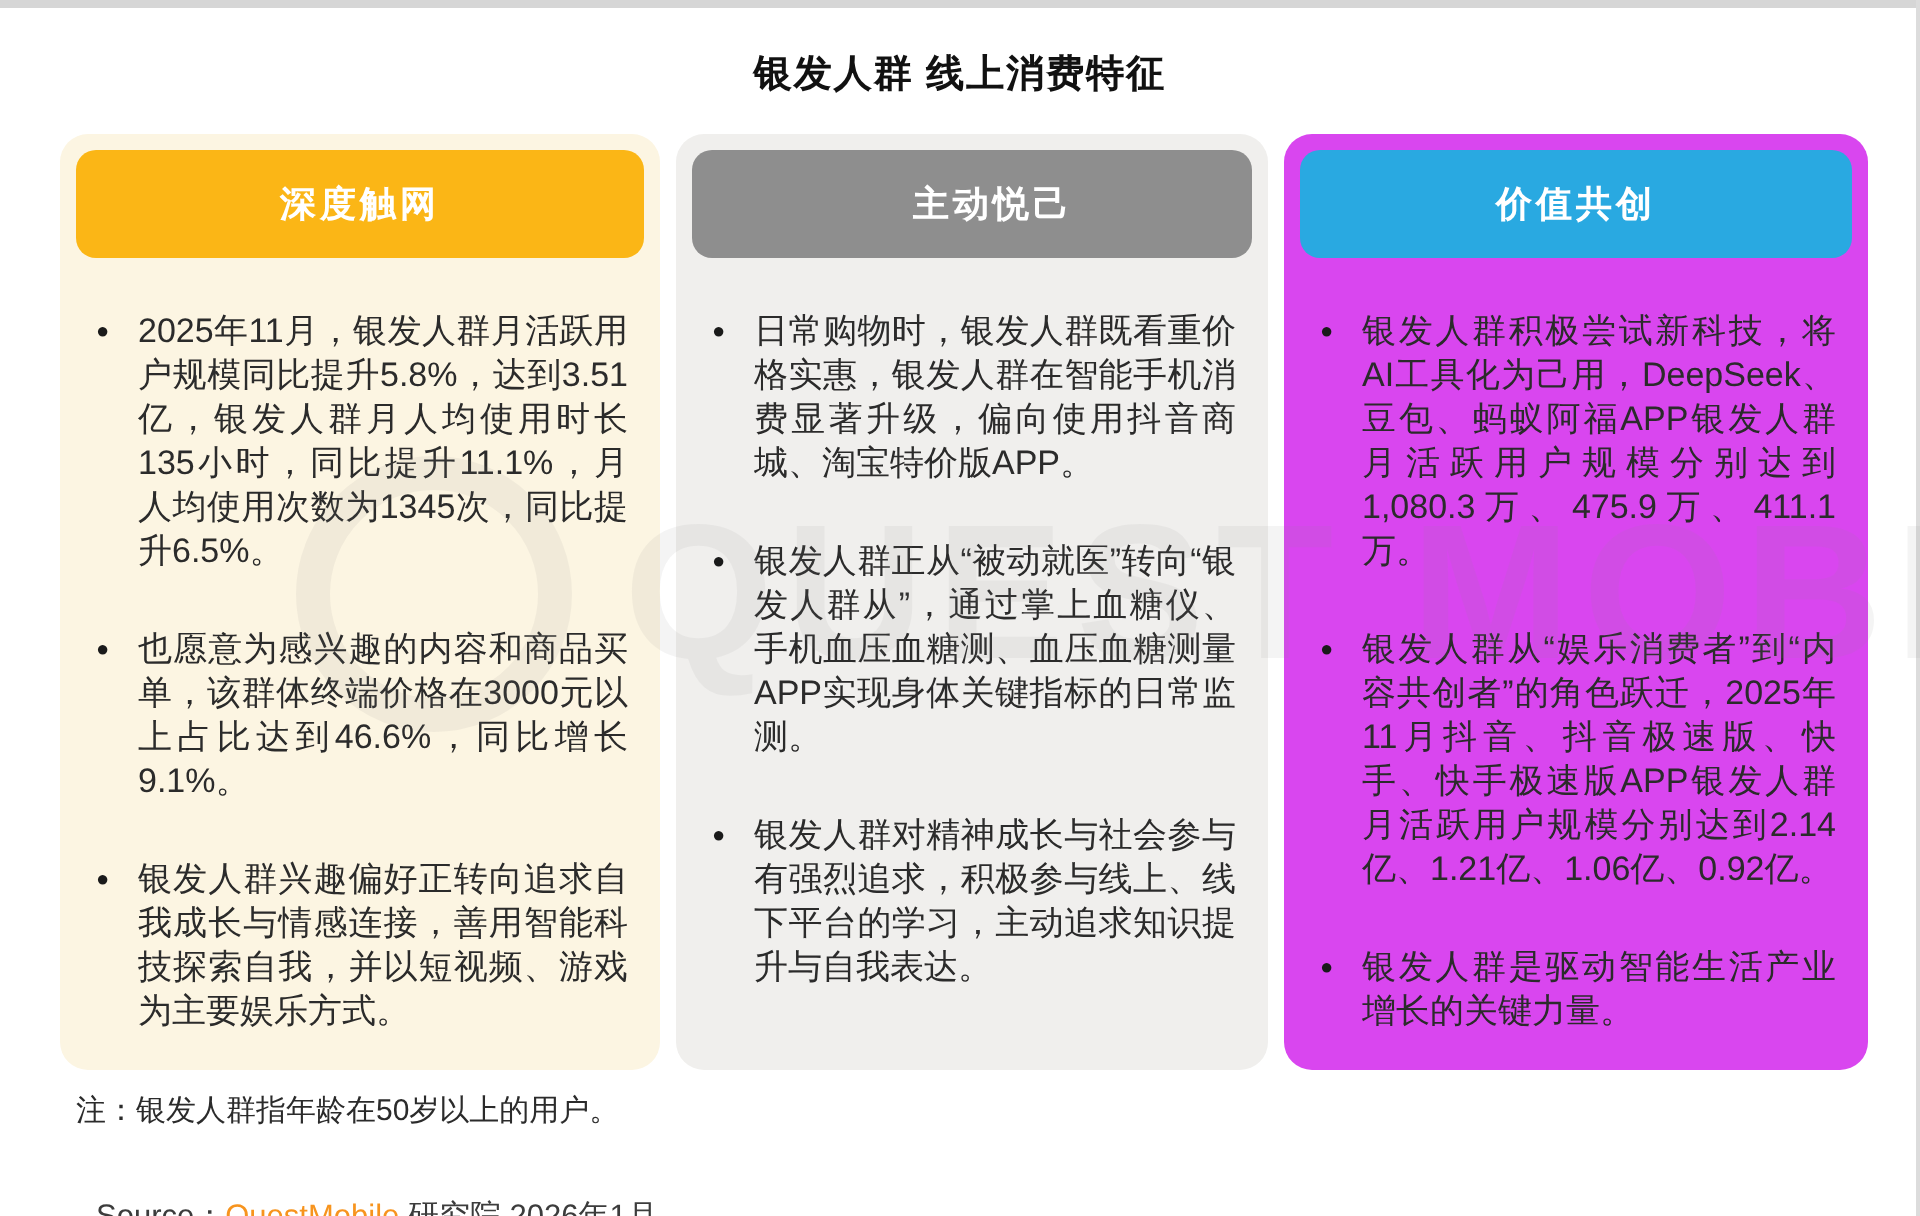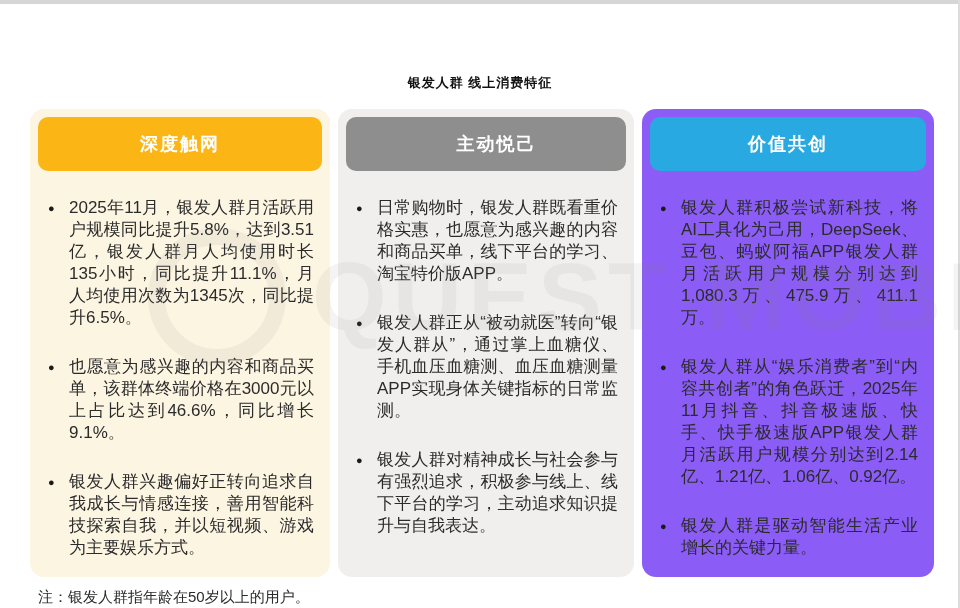--- a/index.html
+++ b/index.html
@@ -15,41 +15,41 @@
     position: absolute; top: 0; left: 0;
     width: 100%; height: 4px;
     background: #d6d6d6;
   }
   .right-edge {
     position: absolute; top: 0; right: 0;
     width: 2px; height: 100%;
     background: #dcdcdc;
   }
   .page-title {
-    margin-top: 74px;
+    margin-top: 24px;
     text-align: center;
-    font-size: 13px;
+    font-size: 19px;
     font-weight: bold;
     color: #111111;
     letter-spacing: 1px;
   }
   .columns {
     margin: 17px 22px 3px 30px;
     display: grid;
     grid-template-columns: 300px 296px 292px;
     gap: 8px;
   }
   .panel {
     border-radius: 14px;
     min-height: 418px;
     padding: 8px 8px 18px 8px;
   }
   .panel.c1 { background: #fcf5e2; }
   .panel.c2 { background: #f0efed; }
-  .panel.c3 { background: #8b5cf6; }
+  .panel.c3 { background: #d946ef; }
   .panel-header {
     height: 54px;
     border-radius: 10px;
     display: flex;
     align-items: center;
     justify-content: center;
     color: #ffffff;
     font-size: 18px;
     font-weight: bold;
     letter-spacing: 2px;
@@ -142,21 +142,21 @@
         <span class="btext">银发人群兴趣偏好正转向追求自我成长与情感连接，善用智能科技探索自我，并以短视频、游戏为主要娱乐方式。</span>
       </div>
     </div>
   </div>
 
   <div class="panel c2">
     <div class="panel-header">主动悦己</div>
     <div class="bullets">
       <div class="bullet">
         <span class="marker">●</span>
-        <span class="btext">日常购物时，银发人群既看重价格实惠，也愿意为感兴趣的内容和商品买单，线下平台的学习、淘宝特价版APP。</span>
+        <span class="btext">日常购物时，银发人群既看重价格实惠，银发人群在智能手机消费显著升级，偏向使用抖音商城、淘宝特价版APP。</span>
       </div>
       <div class="bullet">
         <span class="marker">●</span>
         <span class="btext">银发人群正从“被动就医”转向“银发人群从”，通过掌上血糖仪、手机血压血糖测、血压血糖测量APP实现身体关键指标的日常监测。</span>
       </div>
       <div class="bullet">
         <span class="marker">●</span>
         <span class="btext">银发人群对精神成长与社会参与有强烈追求，积极参与线上、线下平台的学习，主动追求知识提升与自我表达。</span>
       </div>
     </div>

